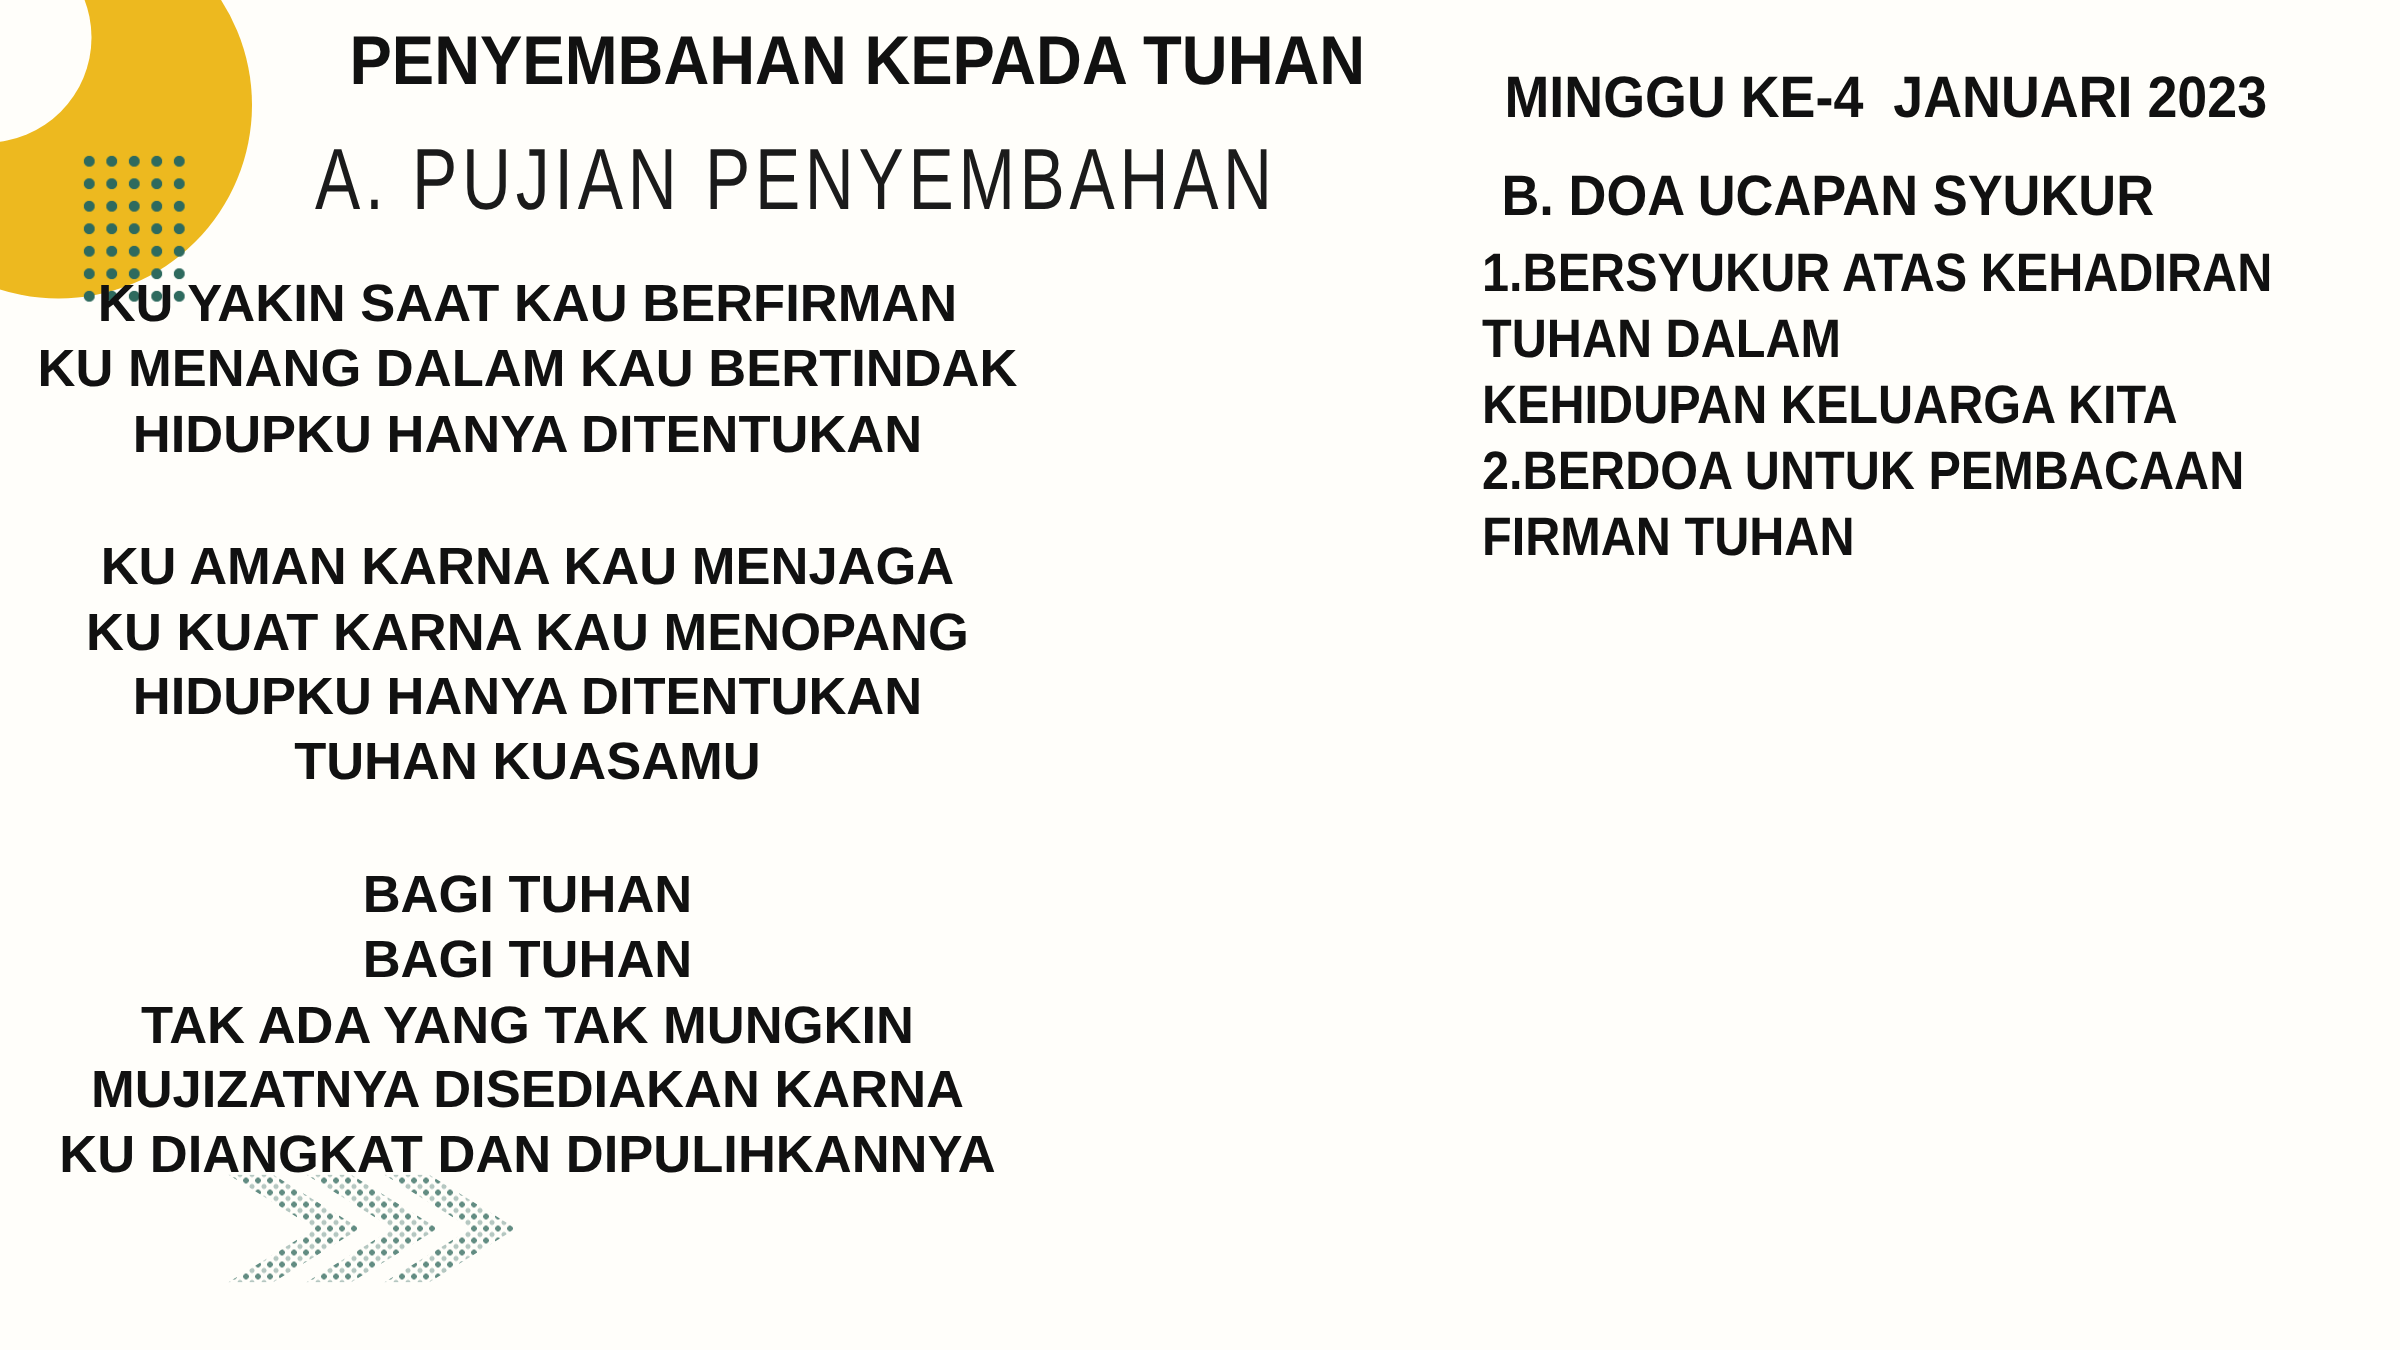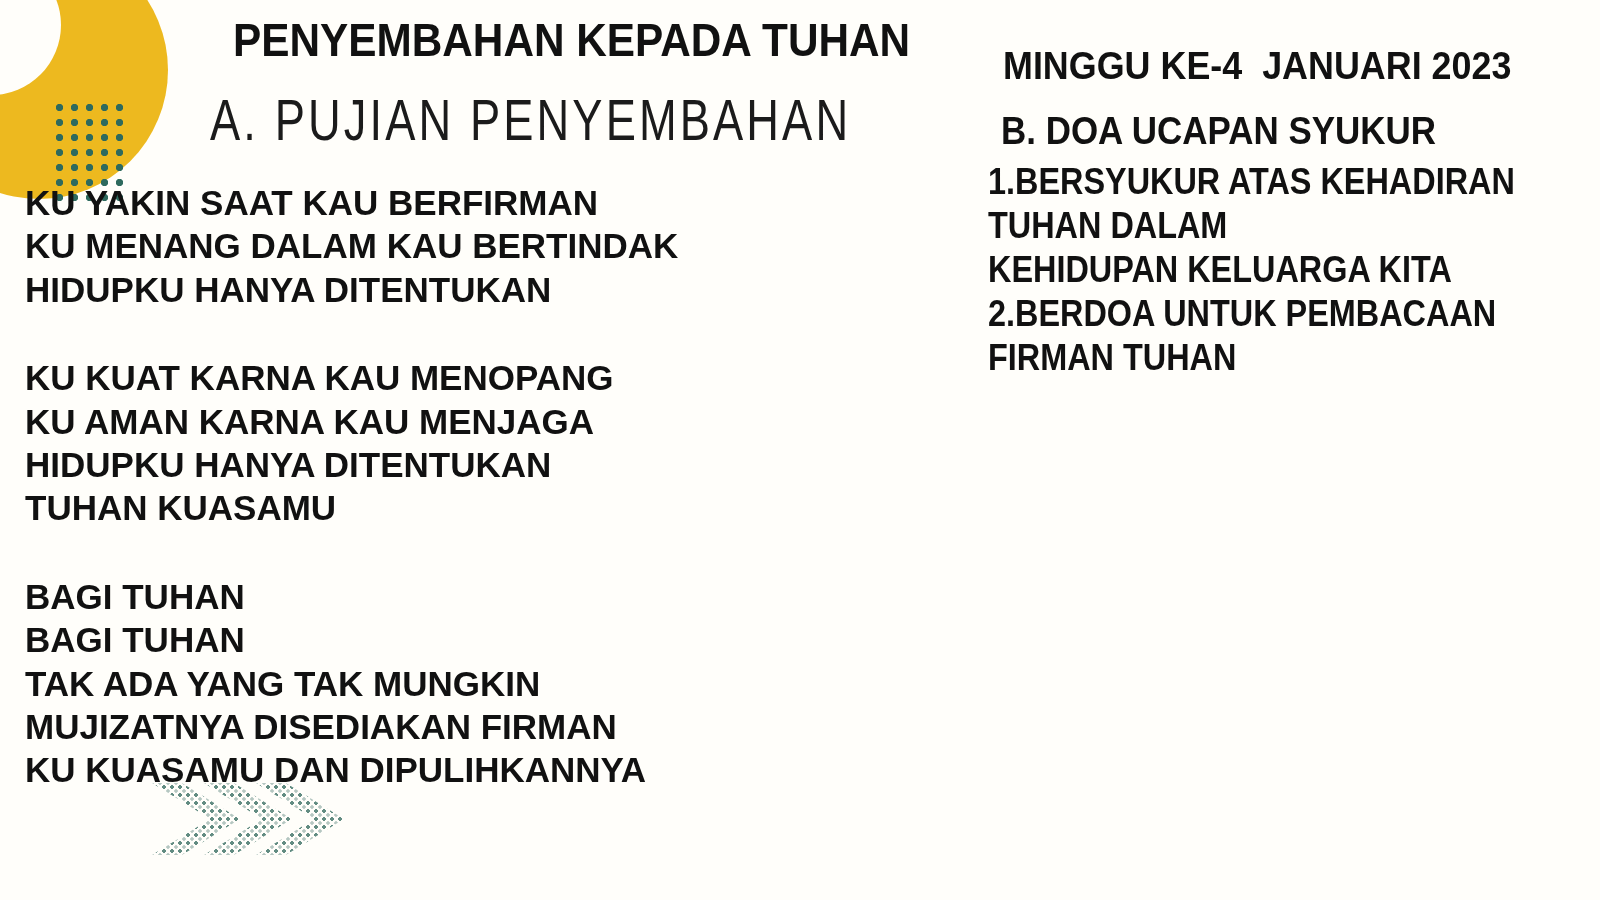--- a/index.html
+++ b/index.html
@@ -91,20 +91,21 @@
 
   .lyrics {
     left: 25px; top: 181px;
     z-index: 2;
   }
   .stanza { margin: 0 0 45px 0; }
   .stanza .line {
     font-size: 35px; font-weight: 700;
     line-height: 43.4px;
     white-space: nowrap;
+    text-align: center;
   }
 
   .prayer-list {
     left: 988px; top: 160px;
     z-index: 2;
     transform: scaleX(0.90);
     transform-origin: left top;
   }
   .prayer-list .line {
     font-size: 36px; font-weight: 700;
@@ -138,31 +139,31 @@
 
   <div class="abs txt section-b">B. DOA UCAPAN SYUKUR</div>
 
   <div class="abs lyrics">
     <div class="stanza">
       <div class="line">KU YAKIN SAAT KAU BERFIRMAN</div>
       <div class="line">KU MENANG DALAM KAU BERTINDAK</div>
       <div class="line">HIDUPKU HANYA DITENTUKAN</div>
     </div>
     <div class="stanza">
+      <div class="line">KU AMAN KARNA KAU MENJAGA</div>
       <div class="line">KU KUAT KARNA KAU MENOPANG</div>
-      <div class="line">KU AMAN KARNA KAU MENJAGA</div>
       <div class="line">HIDUPKU HANYA DITENTUKAN</div>
       <div class="line">TUHAN KUASAMU</div>
     </div>
     <div class="stanza">
       <div class="line">BAGI TUHAN</div>
       <div class="line">BAGI TUHAN</div>
       <div class="line">TAK ADA YANG TAK MUNGKIN</div>
-      <div class="line">MUJIZATNYA DISEDIAKAN FIRMAN</div>
-      <div class="line">KU KUASAMU DAN DIPULIHKANNYA</div>
+      <div class="line">MUJIZATNYA DISEDIAKAN KARNA</div>
+      <div class="line">KU DIANGKAT DAN DIPULIHKANNYA</div>
     </div>
   </div>
 
   <div class="abs prayer-list">
     <div class="line">1.BERSYUKUR ATAS KEHADIRAN</div>
     <div class="line">TUHAN DALAM</div>
     <div class="line">KEHIDUPAN KELUARGA KITA</div>
     <div class="line">2.BERDOA UNTUK PEMBACAAN</div>
     <div class="line">FIRMAN TUHAN</div>
   </div>

